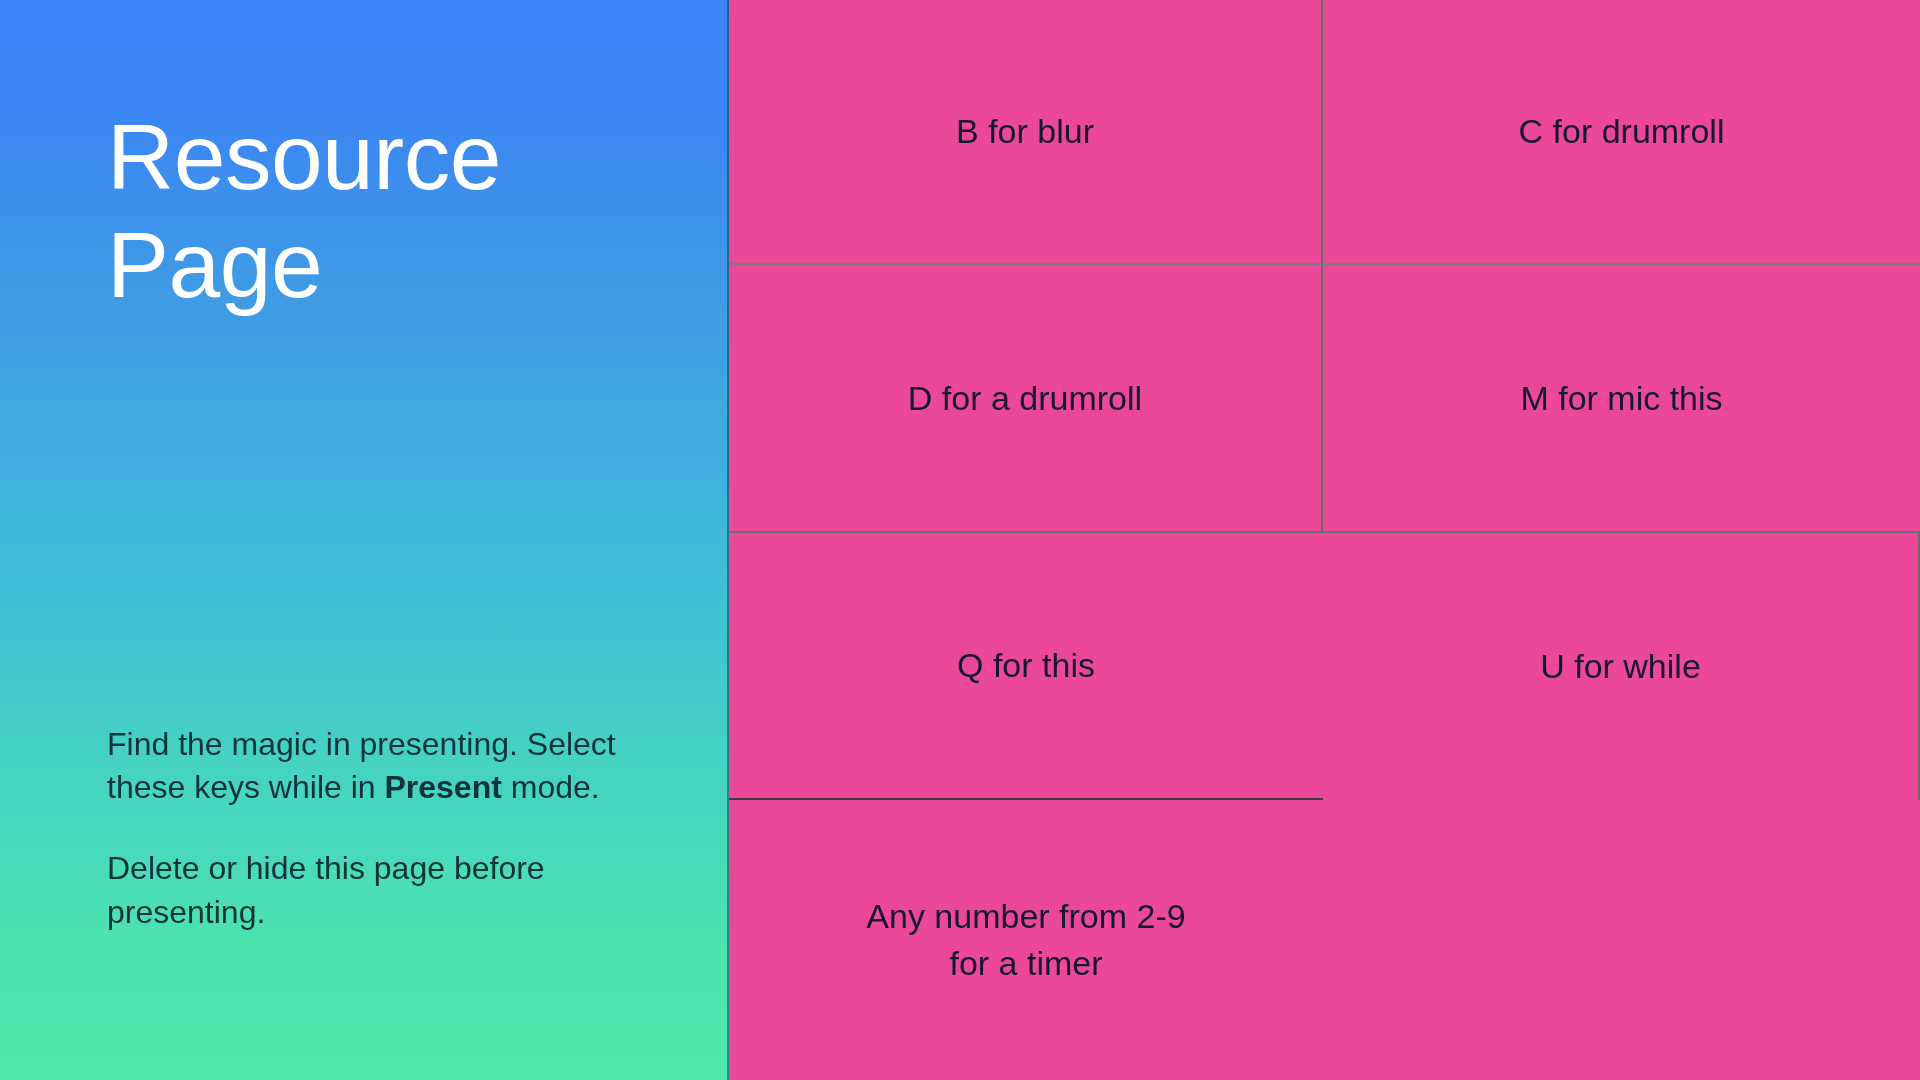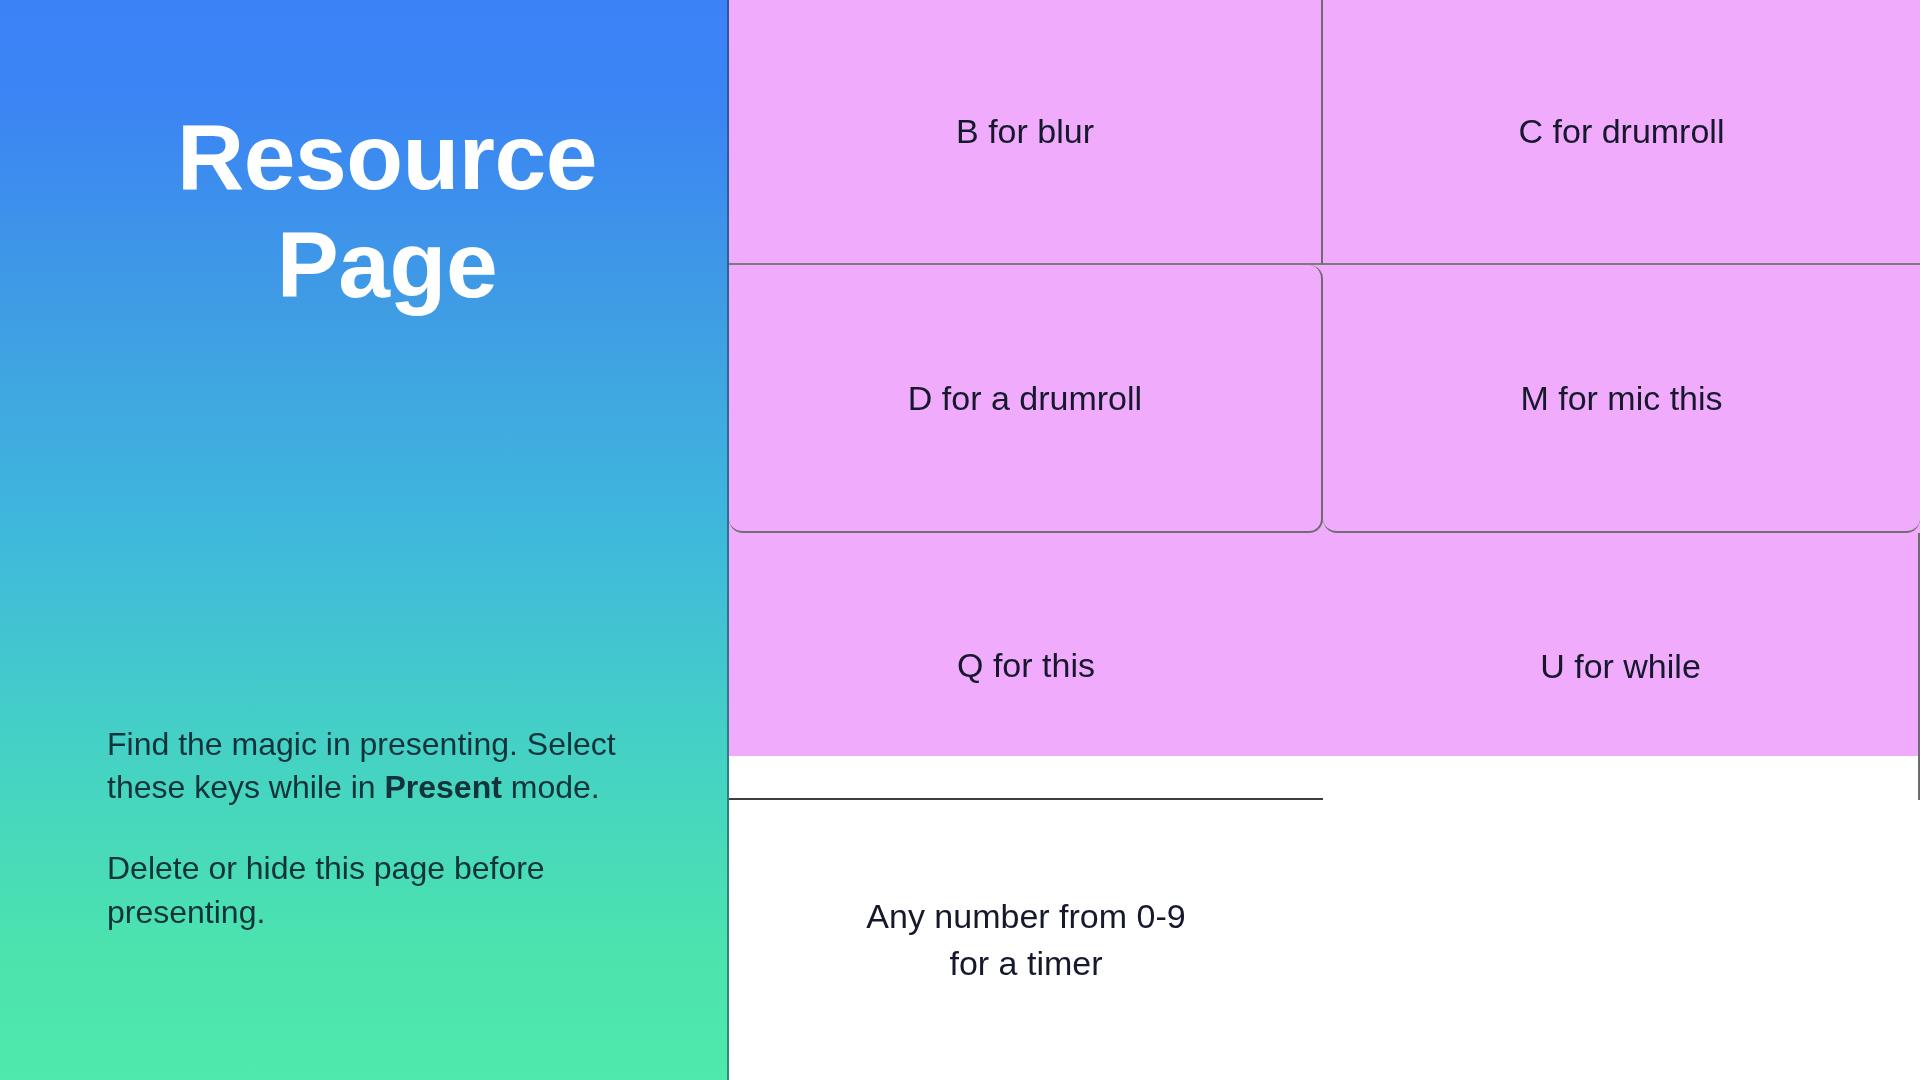--- a/index.html
+++ b/index.html
@@ -49,26 +49,25 @@
     height: 1080px;
   }
 
   .page-title {
     position: absolute;
     left: 107px;
     top: 104px;
     width: 560px;
     color: #ffffff;
     font-size: 93px;
-    font-weight: 700;
+    font-weight: 400;
     line-height: 1.16;
     letter-spacing: -0.5px;
     white-space: pre-line;
     font-family: "Liberation Sans", sans-serif;
-    text-align: center;
   }
 
   .instructions {
     position: absolute;
     left: 107px;
     top: 723px;
     width: 540px;
     color: #12333a;
     font-size: 32px;
     font-weight: 400;
@@ -86,25 +85,25 @@
   }
 
   .instr-strong {
     font-weight: 700;
   }
 
   
   .key-grid {
     position: relative;
     flex: 1 1 auto;
-    height: 756px;
+    height: 1080px;
     display: grid;
     grid-template-columns: 594px 597px;
     grid-template-rows: 265px 268px 267px 280px;
-    background: #f0abfc;
+    background: #ec4899;
     box-sizing: border-box;
   }
 
   .key-cell {
     position: relative;
     display: flex;
     align-items: center;
     justify-content: center;
     text-align: center;
     box-sizing: border-box;
@@ -112,21 +111,21 @@
     font-size: 34px;
     font-weight: 400;
     line-height: 1.38;
     color: #16192c;
     font-family: "Liberation Sans", sans-serif;
     white-space: pre-line;
   }
 
   
   .key-cell.row-1 { border-bottom: 2px solid #7c7c7c; }
-  .key-cell.row-2 { border-bottom: 2px solid #6f6f6f; border-radius: 14px; }
+  .key-cell.row-2 { border-bottom: 2px solid #6f6f6f; }
   .key-cell.row-3 { border-bottom: 2px solid #3e3e3e; }
 
   
   .key-cell.col-0 { border-right: 2px solid #6c6c6c; }
 
   
   .key-cell.row-1 { align-items: center; }
 
   
   .panel-edge {
@@ -165,18 +164,18 @@
 
     <div class="key-cell row-1 col-0">B for blur</div>
     <div class="key-cell row-1 col-1">C for drumroll</div>
 
     <div class="key-cell row-2 col-0">D for a drumroll</div>
     <div class="key-cell row-2 col-1">M for mic this</div>
 
     <div class="key-cell row-3 col-1">Q for this</div>
 
     <div class="key-cell row-4 col-0">U for while</div>
-    <div class="key-cell row-4 col-1">Any number from 0-9
+    <div class="key-cell row-4 col-1">Any number from 2-9
 for a timer</div>
 
   </div>
 
 </div>
 
 </body></html>

